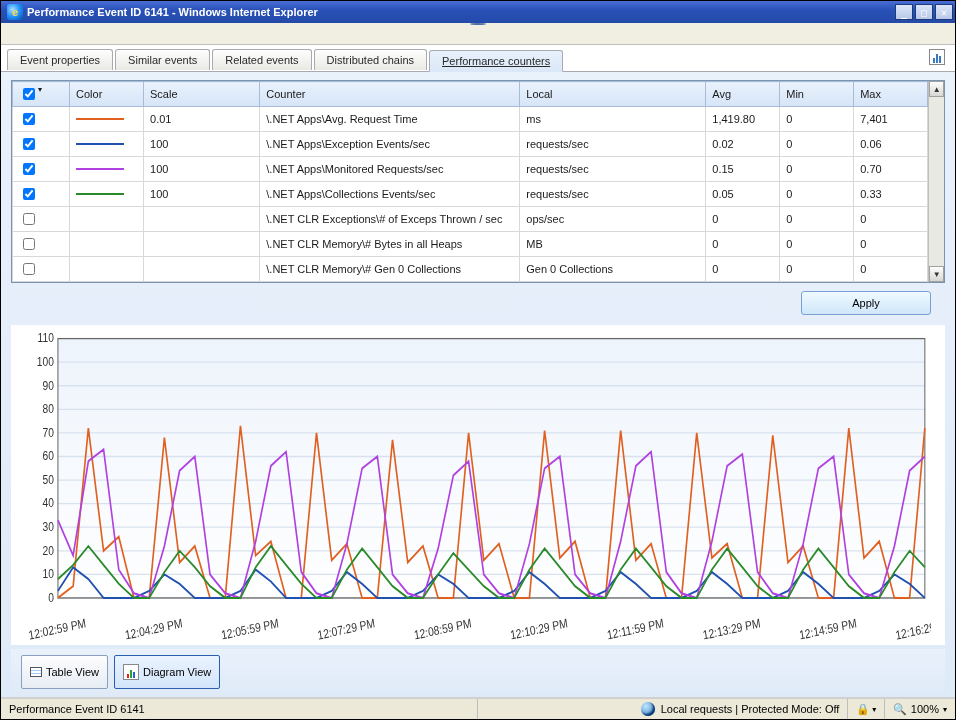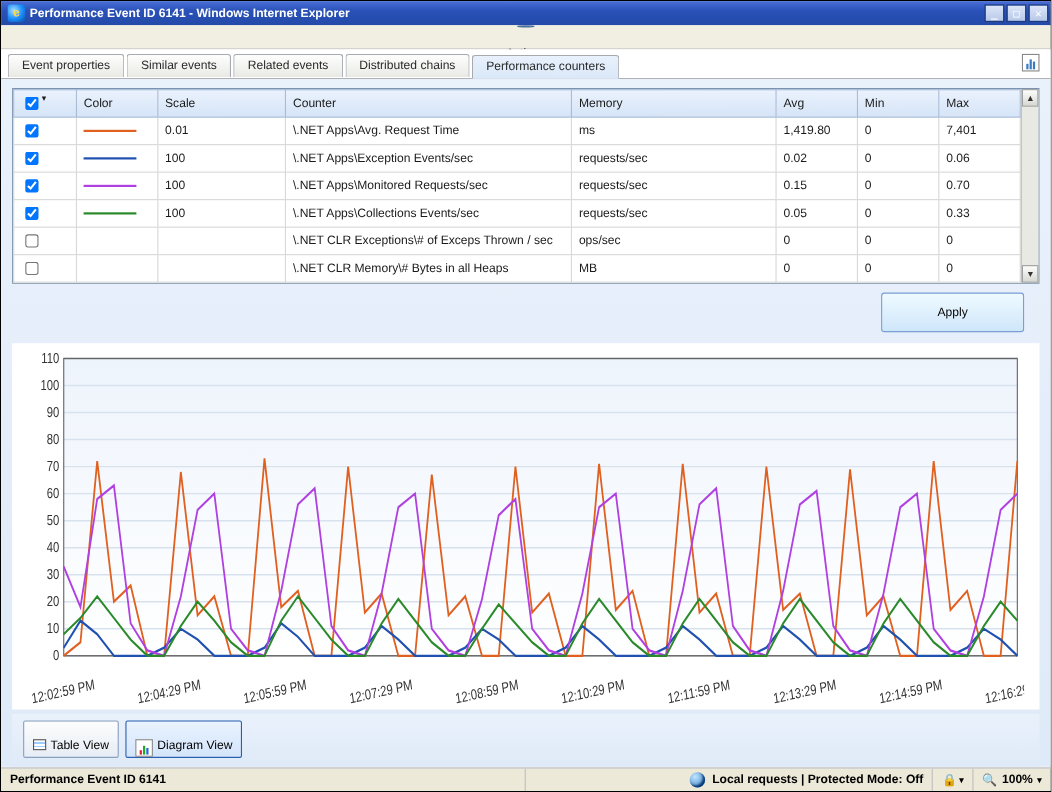--- a/index.html
+++ b/index.html
@@ -9,46 +9,46 @@
   .titlebar .ie-icon { width:16px; height:16px; margin:0 4px; border-radius:2px; background:radial-gradient(circle at 35% 35%, #a8dfff 0%, #1e90ff 50%, #0a4da0 100%); display:flex; align-items:center; justify-content:center; }
   .titlebar .ie-icon span{ color:#ffd94a; font-size:11px; font-weight:bold; transform:rotate(-10deg);}
   .titlebar .title-text { flex:1; }
   .win-buttons { display:flex; gap:2px; }
   .win-btn { width:18px; height:16px; background:linear-gradient(#dce6f9,#b8c8e8); border:1px solid #1d3a7a; display:flex; align-items:center; justify-content:center; font-size:10px; font-family:monospace; cursor:default; }
   .menubar { height:22px; background:#f1efe2; border-bottom:1px solid #c0c0c0; display:flex; align-items:center; padding:0 6px; gap:18px;flex-direction:column; }
   .gear-icon { width:16px;height:16px;border-radius:50%;background:radial-gradient(circle at 40% 35%,#cde4ff,#6ea0e0);border:1px solid #4a6fa0;position:relative;}
   .content { flex:1; display:flex; flex-direction:column; background:#fff; position:relative; }
   .tabs-row { display:flex; align-items:flex-start; padding:4px 6px 0 6px; background:#fff; border-bottom:1px solid #a7abb0; }
   .tab { padding:4px 12px; border:1px solid #a7abb0; border-bottom:none; margin-right:2px; background:linear-gradient(#fefefe,#e9e9e4); border-radius:3px 3px 0 0; cursor:default; color:#2a2a2a;}
-  .tab.active { background:linear-gradient(#e8f1fc,#dbe8f8); position:relative; top:1px; border-bottom:1px solid #dbe8f8;}
+  .tab.active { background:linear-gradient(#e8f1fc,#dbe8f8); position:relative; top:1px; border-bottom:1px solid #dbe8f8;text-decoration:underline;}
   .tab-icon-right { margin-left:auto; width:18px; height:18px; margin-bottom:3px; margin-right:2px; }
   .mini-cols { width:16px;height:16px;display:flex;gap:1px;align-items:flex-end;justify-content:center;border:1px solid #888;padding:1px;background:#fff;}
   .mini-cols span{width:2px;background:#3a7ac0;}
   .panel { flex:1; background:linear-gradient(#e9f1fb,#dfeaf8); padding:8px 10px 0 10px; display:flex; flex-direction:column; overflow:hidden;}
   .collecting { font-size:11px; color:#2a2a2a; padding:2px 6px 6px 6px; }
   .grid { background:#fff; border:1px solid #7a93b0; width:100%; }
   .grid-scroll-wrap{display:flex;}
   table.counters { border-collapse:collapse; width:100%; font-size:11px; table-layout:fixed;}
   table.counters th { background:linear-gradient(#eaf2fd,#d5e4f7); border:1px solid #a9bcd6; padding:3px 6px; text-align:left; font-weight:normal; color:#1a1a1a; height:18px;}
   table.counters td { border:1px solid #d8d8d8; padding:3px 6px; height:18px; color:#1a1a1a; background:#fff;}
   .chk { width:12px;height:12px; }
   .color-swatch { width:48px; height:2px; display:block;}
   .vscroll { width:16px; background:#e9e9e4; border-left:1px solid #bfbfbf; display:flex; flex-direction:column; }
   .vscroll .arrow{height:16px;background:linear-gradient(#fdfdfd,#d7d7d2);border:1px solid #a0a0a0;display:flex;align-items:center;justify-content:center;font-size:8px;color:#333;}
   .vscroll .track{flex:1;}
   .apply-row { display:flex; justify-content:flex-end; padding:8px 14px 10px 0;}
-  .apply-btn { width:130px; height:36px; border:1px solid #7a9fd4; background:linear-gradient(#effaff,#cfe6fa); border-radius:3px; display:flex; align-items:center; justify-content:center; cursor:default; }
+  .apply-btn { width:130px; height:24px; border:1px solid #7a9fd4; background:linear-gradient(#effaff,#cfe6fa); border-radius:3px; display:flex; align-items:center; justify-content:center; cursor:default; }
   .chart-area { flex:1; background:#fff; margin:0 0 4px 0; border:0px solid #ccc; position:relative; padding:6px 14px 4px 8px;}
   .chart-box { width:100%; height:100%; }
   .view-buttons { display:flex; gap:6px; padding:6px 10px 8px 10px; background:linear-gradient(#e9f1fb,#dfeaf8);}
-  .vb { height:20px; border:1px solid #8aa0bf; background:linear-gradient(#fdfdfd,#e7edf5); padding:16px 8px; display:flex; gap:4px; cursor:default; border-radius:2px;}
+  .vb { height:20px; border:1px solid #8aa0bf; background:linear-gradient(#fdfdfd,#e7edf5); padding:16px 8px; display:flex; align-items:center; gap:4px; cursor:default; border-radius:2px;}
   .vb.active { border:1px solid #2a5fb0; background:linear-gradient(#eaf3ff,#d3e5fb);}
   .tbl-icon{width:12px;height:10px;border:1px solid #555;background:repeating-linear-gradient(#fff,#fff 2px,#9cf 2px,#9cf 3px);}
   .statusbar { height:22px; border-top:2px solid #d0d0d0; background:#ece9d8; display:flex; align-items:center; font-size:11px; }
-  .status-cell { padding:0 8px; border-right:1px solid #bdbdbd; height:100%; display:flex; align-items:center; gap:6px;font-weight:bold;}
+  .status-cell { padding:0 8px; border-right:1px solid #bdbdbd; height:100%; display:flex; align-items:center; gap:6px;}
   .status-cell:first-child{flex:0 0 50%;}
   .status-spacer{flex:1;}
   .globe{width:14px;height:14px;border-radius:50%;background:radial-gradient(circle at 35% 30%,#bfe6ff,#2c76c0);box-shadow:inset -2px -2px 2px #0a3a70;}
   svg text{font-family:Tahoma,sans-serif;}
 </style>
 </head>
 <body>
 
 <div class="window">
 
@@ -101,21 +101,21 @@
                 <col style="width:70px">
                 <col style="width:70px">
                 <col style="width:70px">
           </colgroup>
           <thead>
             <tr>
               <th><input type="checkbox" class="chk" checked="" style=""><span style="font-size:8px;vertical-align:top">▾</span></th>
               <th>Color</th>
               <th>Scale</th>
               <th>Counter</th>
-              <th>Memory</th>
+              <th>Local</th>
               <th>Avg</th>
               <th>Min</th>
               <th>Max</th>
             </tr>
           </thead>
           <tbody id="grid-body">
                 <tr>
                   <td><input type="checkbox" class="chk" checked="" style=""></td>
                   <td>
                     <span class="color-swatch" style="background:#e06020"></span>
@@ -172,20 +172,30 @@
                   <td>0</td>
                   <td>0</td>
                   <td>0</td>
                 </tr>
                 <tr>
                   <td><input type="checkbox" class="chk" style=""></td>
                   <td></td>
                   <td></td>
                   <td>\.NET CLR Memory\# Bytes in all Heaps</td>
                   <td>MB</td>
+                  <td>0</td>
+                  <td>0</td>
+                  <td>0</td>
+                </tr>
+                <tr>
+                  <td><input type="checkbox" class="chk" style=""></td>
+                  <td></td>
+                  <td></td>
+                  <td>\.NET CLR Memory\# Gen 0 Collections</td>
+                  <td>Gen 0 Collections</td>
                   <td>0</td>
                   <td>0</td>
                   <td>0</td>
                 </tr>
               </tbody>
         </table>
         <div class="vscroll">
           <div class="arrow">▲</div>
           <div class="track"></div>
           <div class="arrow">▼</div>

